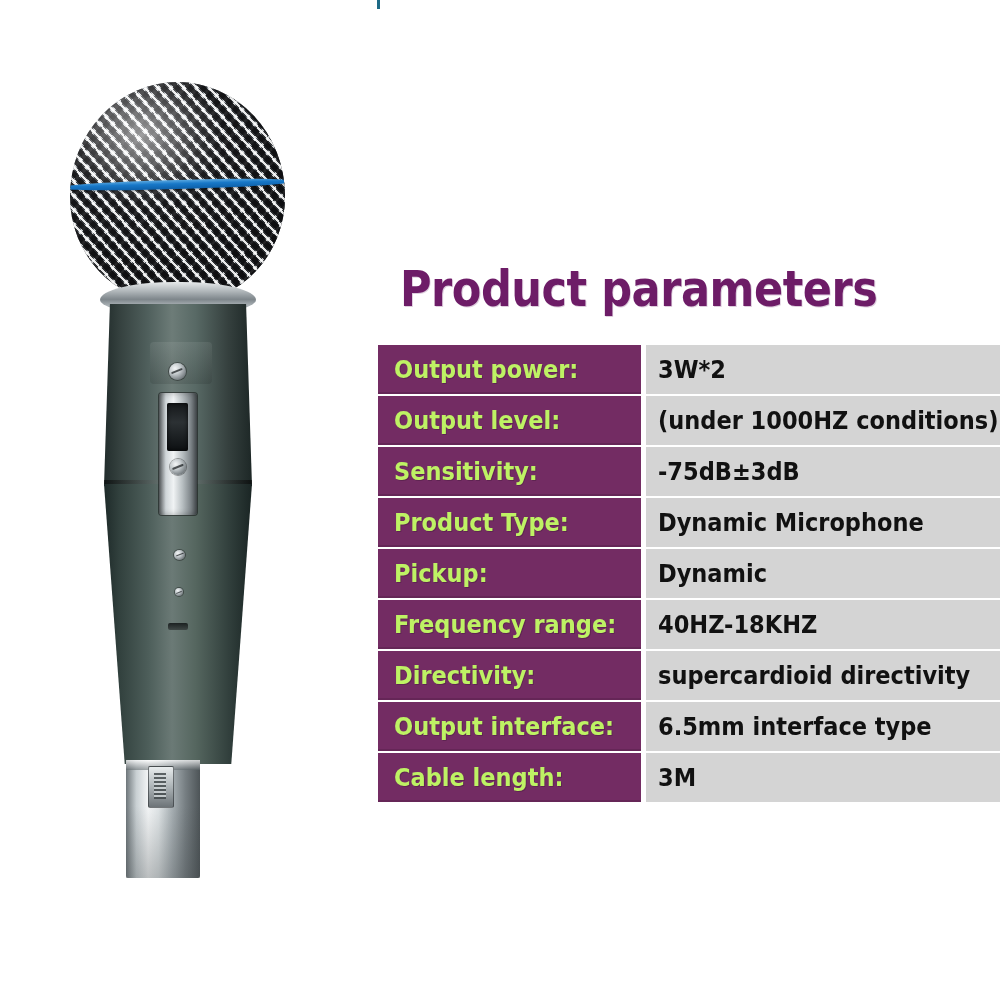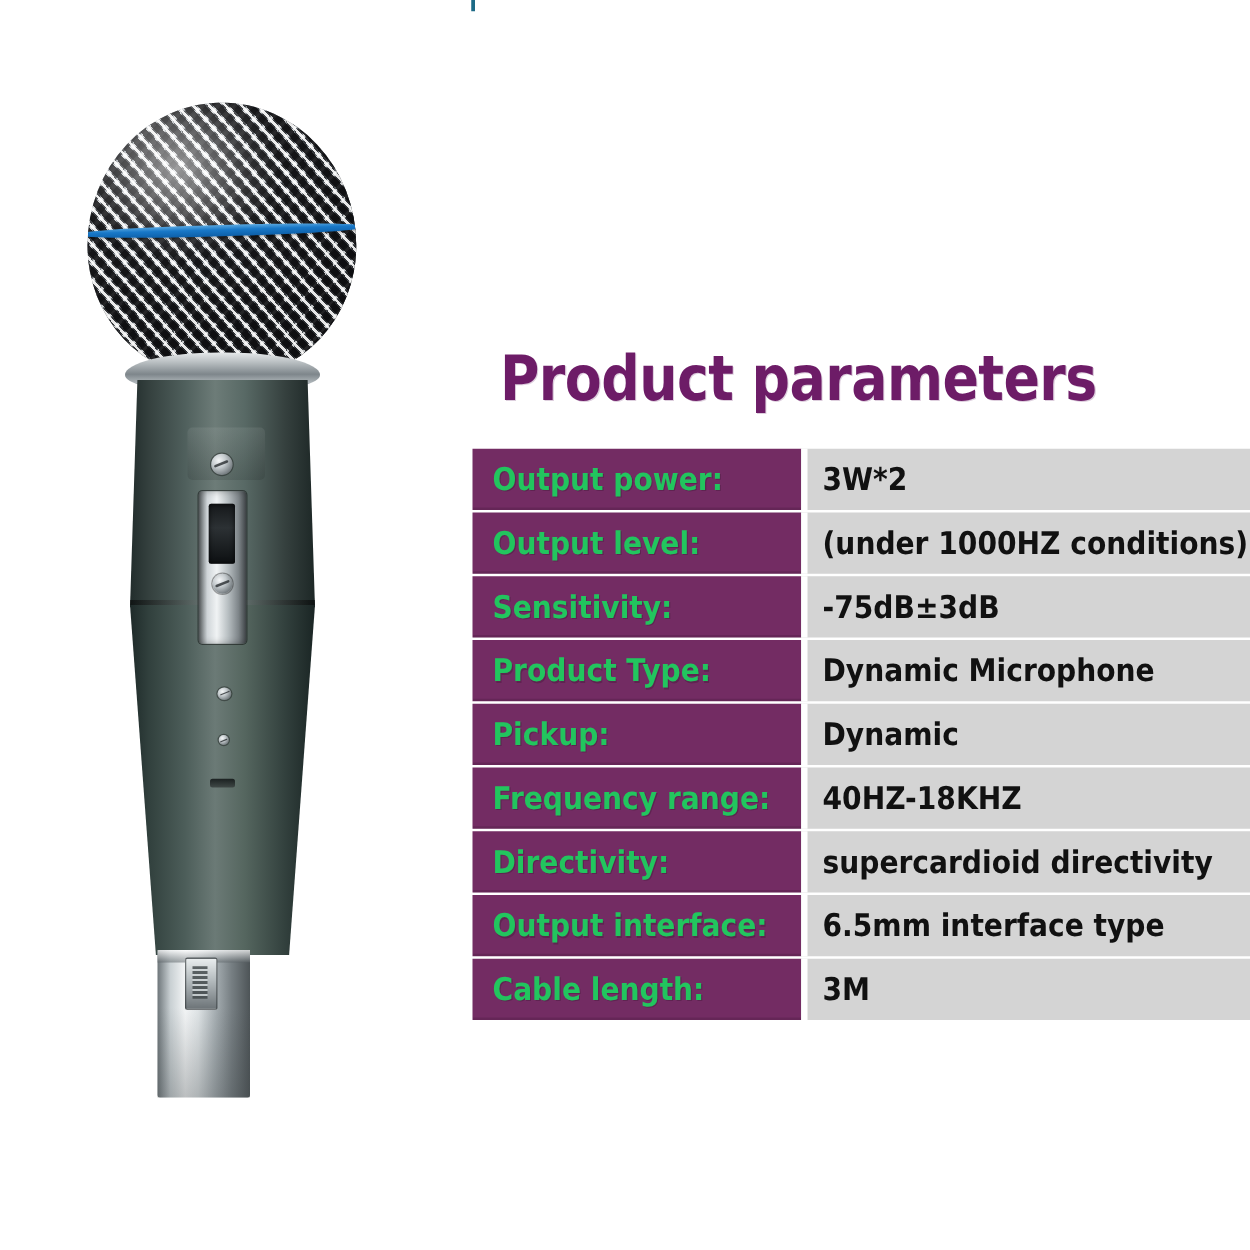--- a/index.html
+++ b/index.html
@@ -252,21 +252,21 @@
     top: 746px;
     width: 74px;
     height: 72px;
     background: linear-gradient(to bottom, rgba(255,255,255,0.0), rgba(60,66,68,0.30));
   }
 
   
   #panel {
     position: absolute;
     left: 378px;
-    top: 275px;
+    top: 261px;
     width: 584px;
   }
 
   .panel-title {
     font-family: "DejaVu Sans", sans-serif;
     font-weight: bold;
     font-size: 50px;
     line-height: 56px;
     letter-spacing: -0.5px;
     color: #6d1c67;
@@ -292,21 +292,21 @@
     font-size: 25px;
     line-height: 28px;
     white-space: nowrap;
     vertical-align: middle;
     padding: 0;
   }
 
   .spec-label {
     width: 238px;
     background: #732c63;
-    color: #22c55e;
+    color: #bef264;
     padding-left: 16px;
     transform-origin: left center;
     box-shadow: inset 0 -2px 0 rgba(0,0,0,0.12);
   }
   .spec-label span {
     display: inline-block;
     transform: scaleX(0.90);
     transform-origin: left center;
     text-shadow: 1px 1px 0 rgba(0,0,0,0.18);
   }

